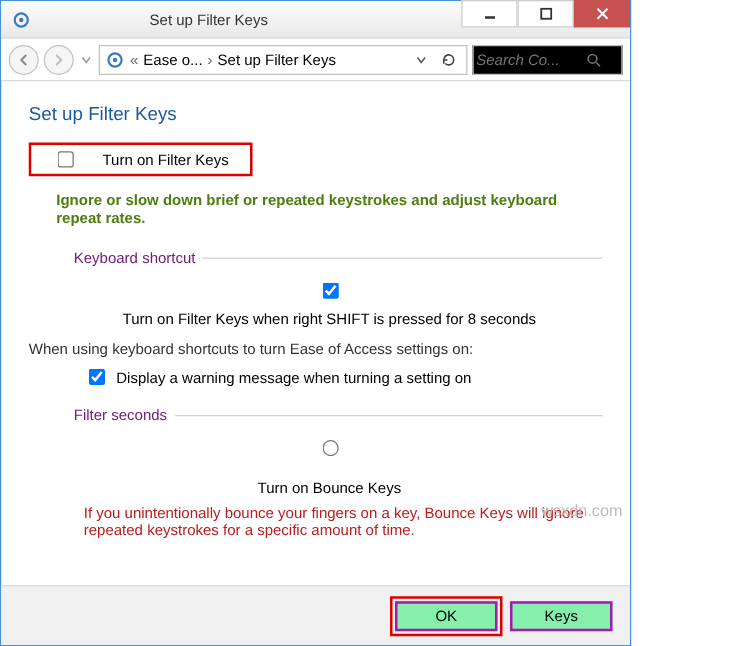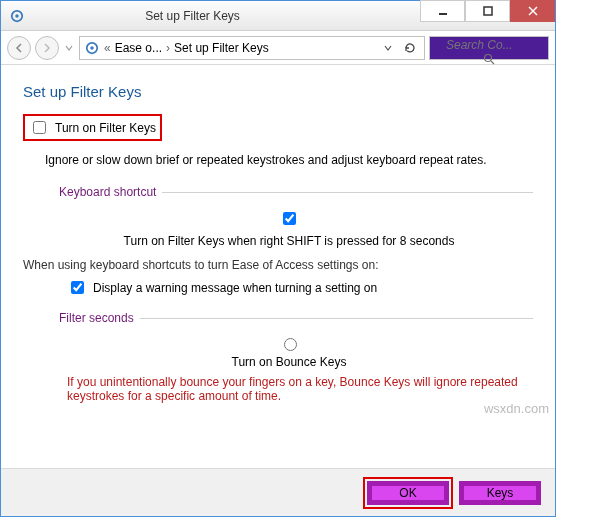--- a/index.html
+++ b/index.html
@@ -1,51 +1,51 @@
 <!DOCTYPE html>
 <html><head>
 <meta charset="utf-8">
 <style>
   * { box-sizing: border-box; font-family: "Segoe UI", Tahoma, sans-serif; font-size: 12px; }
   body { margin: 0; padding: 0; background: #fff; }
-  .window { width: 556px; height: 517px; border: 1px solid #4a90d9; background: #fff; position: relative; }
+  .window { width: 505px; height: 517px; border: 1px solid #4a90d9; background: #fff; position: relative; }
   .titlebar { height: 30px; background: linear-gradient(#fdfdfd, #e8e8e8); border-bottom: 1px solid #d0d0d0; display: flex; align-items: center; }
   .title-icon { width: 16px; height: 16px; margin-left: 8px; display: inline-flex; align-items: center; justify-content: center; }
   .title-text { flex: 1; text-align: center; font-size: 12px; color: #333; margin-left: -60px; }
   .caption-btns { display: flex; height: 100%; }
   .caption-btn { width: 45px; height: 22px; border: 1px solid transparent; display: flex; align-items: center; justify-content: center; margin-top: -1px; }
   .caption-btn.min, .caption-btn.max { background: #fff; border-color: #ccc; }
   .caption-btn.close { background: #c75050; color: #fff; }
   .navbar { height: 34px; border-bottom: 1px solid #d9d9d9; display: flex; align-items: center; padding: 0 6px; gap: 4px; background: #fff; }
   .nav-arrow { width: 24px; height: 24px; border: 1px solid #c0c0c0; border-radius: 50%; display: flex; align-items: center; justify-content: center; color: #999; background: #f5f5f5; }
   .nav-chevron { color: #999; padding: 0 2px; }
   .address-bar { flex: 1; height: 24px; border: 1px solid #c0c0c0; display: flex; align-items: center; padding: 0 4px; gap: 4px; background: #fff; }
   .addr-icon { width: 16px; height: 16px; display: inline-flex; align-items: center; justify-content: center; color: #3a7ac0; }
   .addr-sep { color: #666; }
   .dropdown-arrow { color: #555; padding: 0 4px; }
   .refresh { padding: 0 4px; color: #444; }
-  .search-box { width: 120px; height: 24px; border: 1px solid #c0c0c0; display: flex; align-items: center; padding: 0 0; color: #777; background: #4c1d95; flex-direction: column; }
+  .search-box { width: 120px; height: 24px; border: 1px solid #c0c0c0; display: flex; align-items: center; padding: 0 0; color: #777; background: #000000; }
   .search-box input { border: none; outline: none; width: 90px; font-style: italic; color: #888; background: transparent; }
   .content { padding: 18px 22px 10px 22px; position: relative; height: calc(100% - 30px - 34px - 48px); overflow: hidden; }
   .page-heading { color: #1a5a99; font-size: 15px; margin-bottom: 14px; }
-  .highlight-box { border: 2px solid #d00; padding: 2px 4px; display: inline-flex; align-items: center; gap: 6px; margin-bottom: 6px; }
+  .highlight-box { border: 2px solid #d00; padding: 2px 17px; display: inline-flex; align-items: center; gap: 20px; margin-bottom: 6px; }
   .check-row { display: flex; align-items: center; gap: 6px; }
   .check-row input[type=checkbox] { width: 13px; height: 13px; }
-  .desc { color: #000000; margin: 6px 0 18px 22px; }
+  .desc { color: #4d7c0f; margin: 6px 0 18px 22px; font-weight: bold; }
   .fieldset { margin-bottom: 14px; }
   .legend-row { display: flex; align-items: center; gap: 6px; color: #701a75; margin-bottom: 10px; margin-left: 36px; }
   .legend-line { flex: 1; height: 1px; background: #d0d0d0; }
   .indent1 { margin-left: 22px; flex-direction: column; }
   .indent2 { margin-left: 44px; }
   .subtext { margin: 10px 0 6px 0; color: #333; }
-  .radio-row { display: flex; align-items: center; gap: 4px; }
+  .radio-row { display: flex; align-items: center; gap: 18px; }
   .radio-row input[type=radio] { width: 13px; height: 13px; }
   .filter-desc { margin: 6px 0 0 44px; color: #b91c1c; }
   .footer { position: absolute; bottom: 0; left: 0; right: 0; height: 48px; background: #f0f0f0; border-top: 1px solid #d9d9d9; display: flex; align-items: center; justify-content: flex-end; padding: 0 14px; gap: 10px; }
-  .btn { min-width: 82px; height: 24px; border: 5px solid #a21caf; background: #d946ef; display: inline-flex; align-items: center; justify-content: center; padding: 0 20px; }
+  .btn { min-width: 82px; height: 24px; border: 2px solid #a21caf; background: #86efac; display: inline-flex; align-items: center; justify-content: center; padding: 0 20px; }
   .btn.highlighted { outline: 2px solid #d00; outline-offset: 2px; }
   .watermark { position: absolute; right: 6px; bottom: 52px; color: #bbb; font-size: 13px; }
   svg { display: block; }
 </style>
 </head>
 <body>
 
 <div class="window">
 
   <div class="titlebar">

